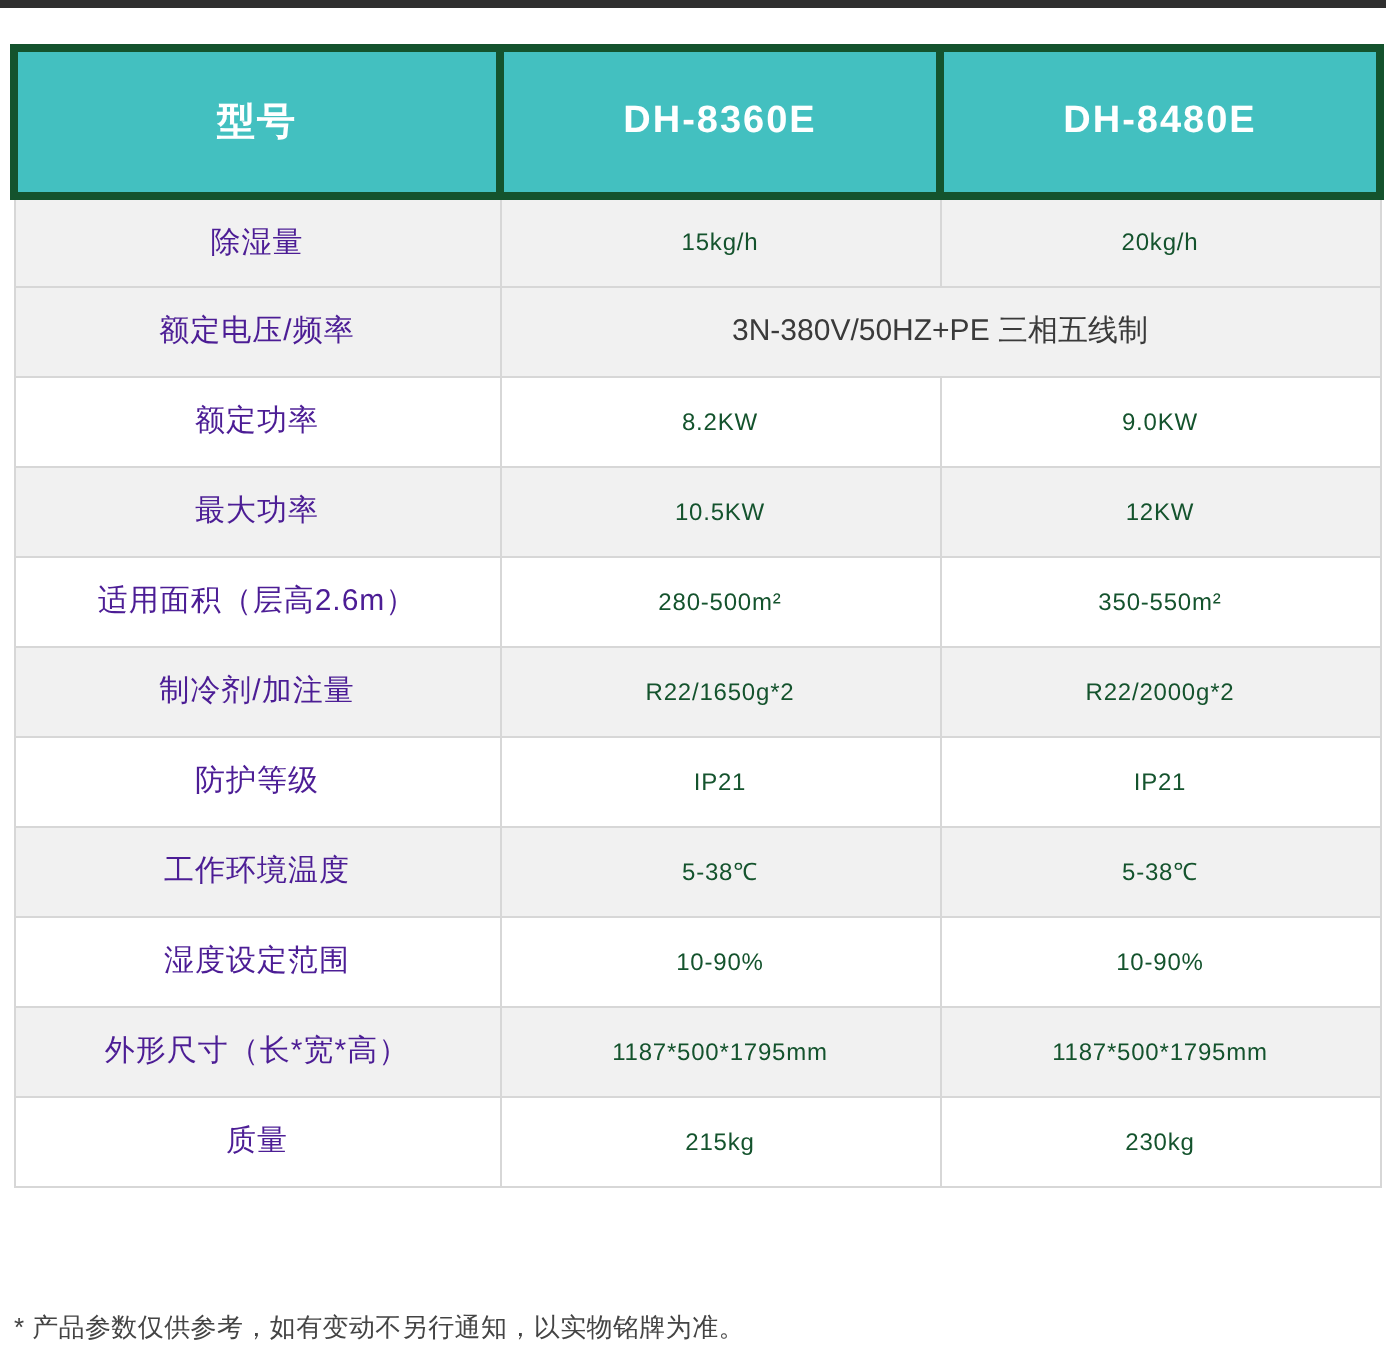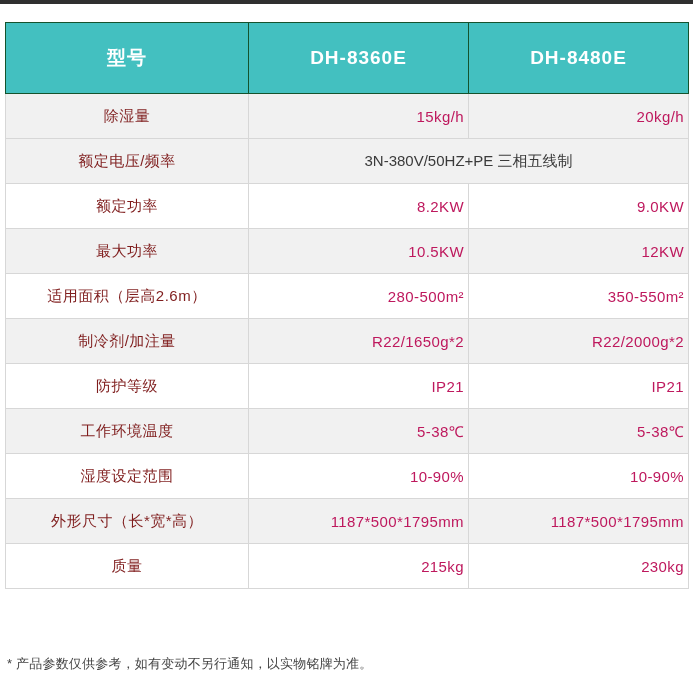--- a/index.html
+++ b/index.html
@@ -52,36 +52,35 @@
     font-size: 15px;
     color: #3a3a3a;
     padding: 0 4px;
   }
   table.spec thead th {
     background: #43c0c0;
     color: #ffffff;
     font-size: 19px;
     font-weight: bold;
     height: 70px;
-    border: 1px solid #14532d;
+    border: 4px solid #14532d;
     letter-spacing: 1px;
   }
   table.spec tbody tr { height: 45px; }
   table.spec tbody tr.shade-light td { background: #f1f1f1; }
   table.spec tbody tr.shade-white td { background: #ffffff; }
   table.spec td.label {
     font-size: 15px;
-    color: #7f1d1d;
+    color: #4c1d95;
     letter-spacing: 0.5px;
   }
   table.spec td.value {
-    font-size: 15px;
-    color: #be185d;
+    font-size: 12px;
+    color: #14532d;
     letter-spacing: 0.4px;
-    text-align: right;
   }
   table.spec td.merged {
     font-size: 15px;
     margin-left: 12px;
   }
   .footnote {
     position: absolute;
     left: 7px;
     top: 655px;
     font-size: 13px;

